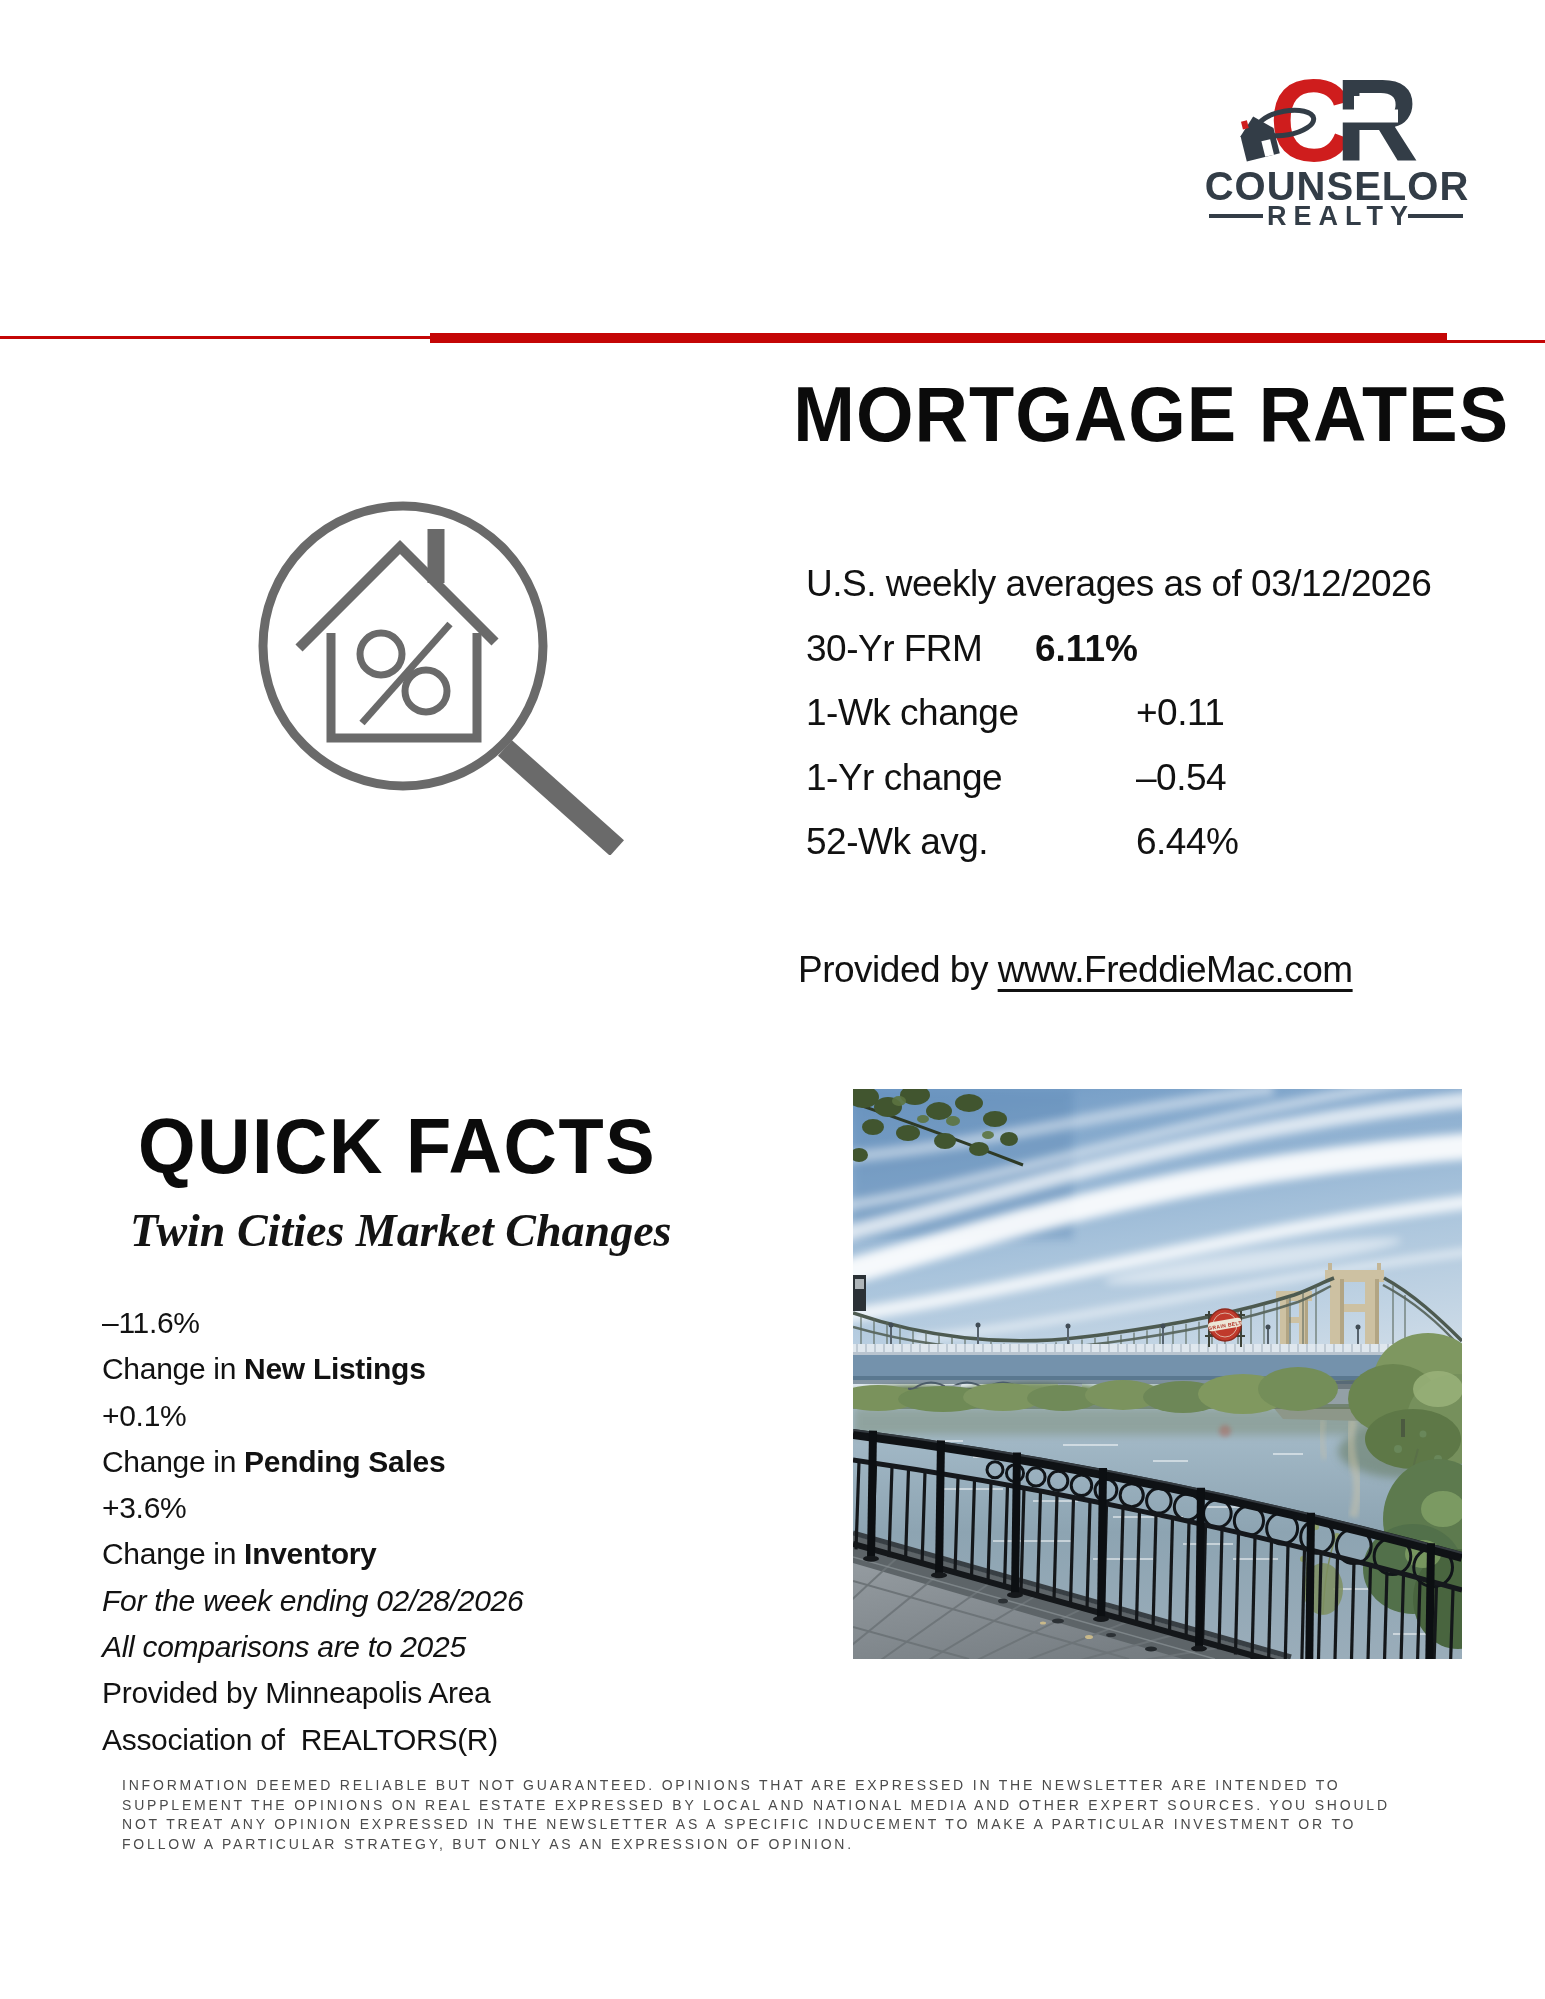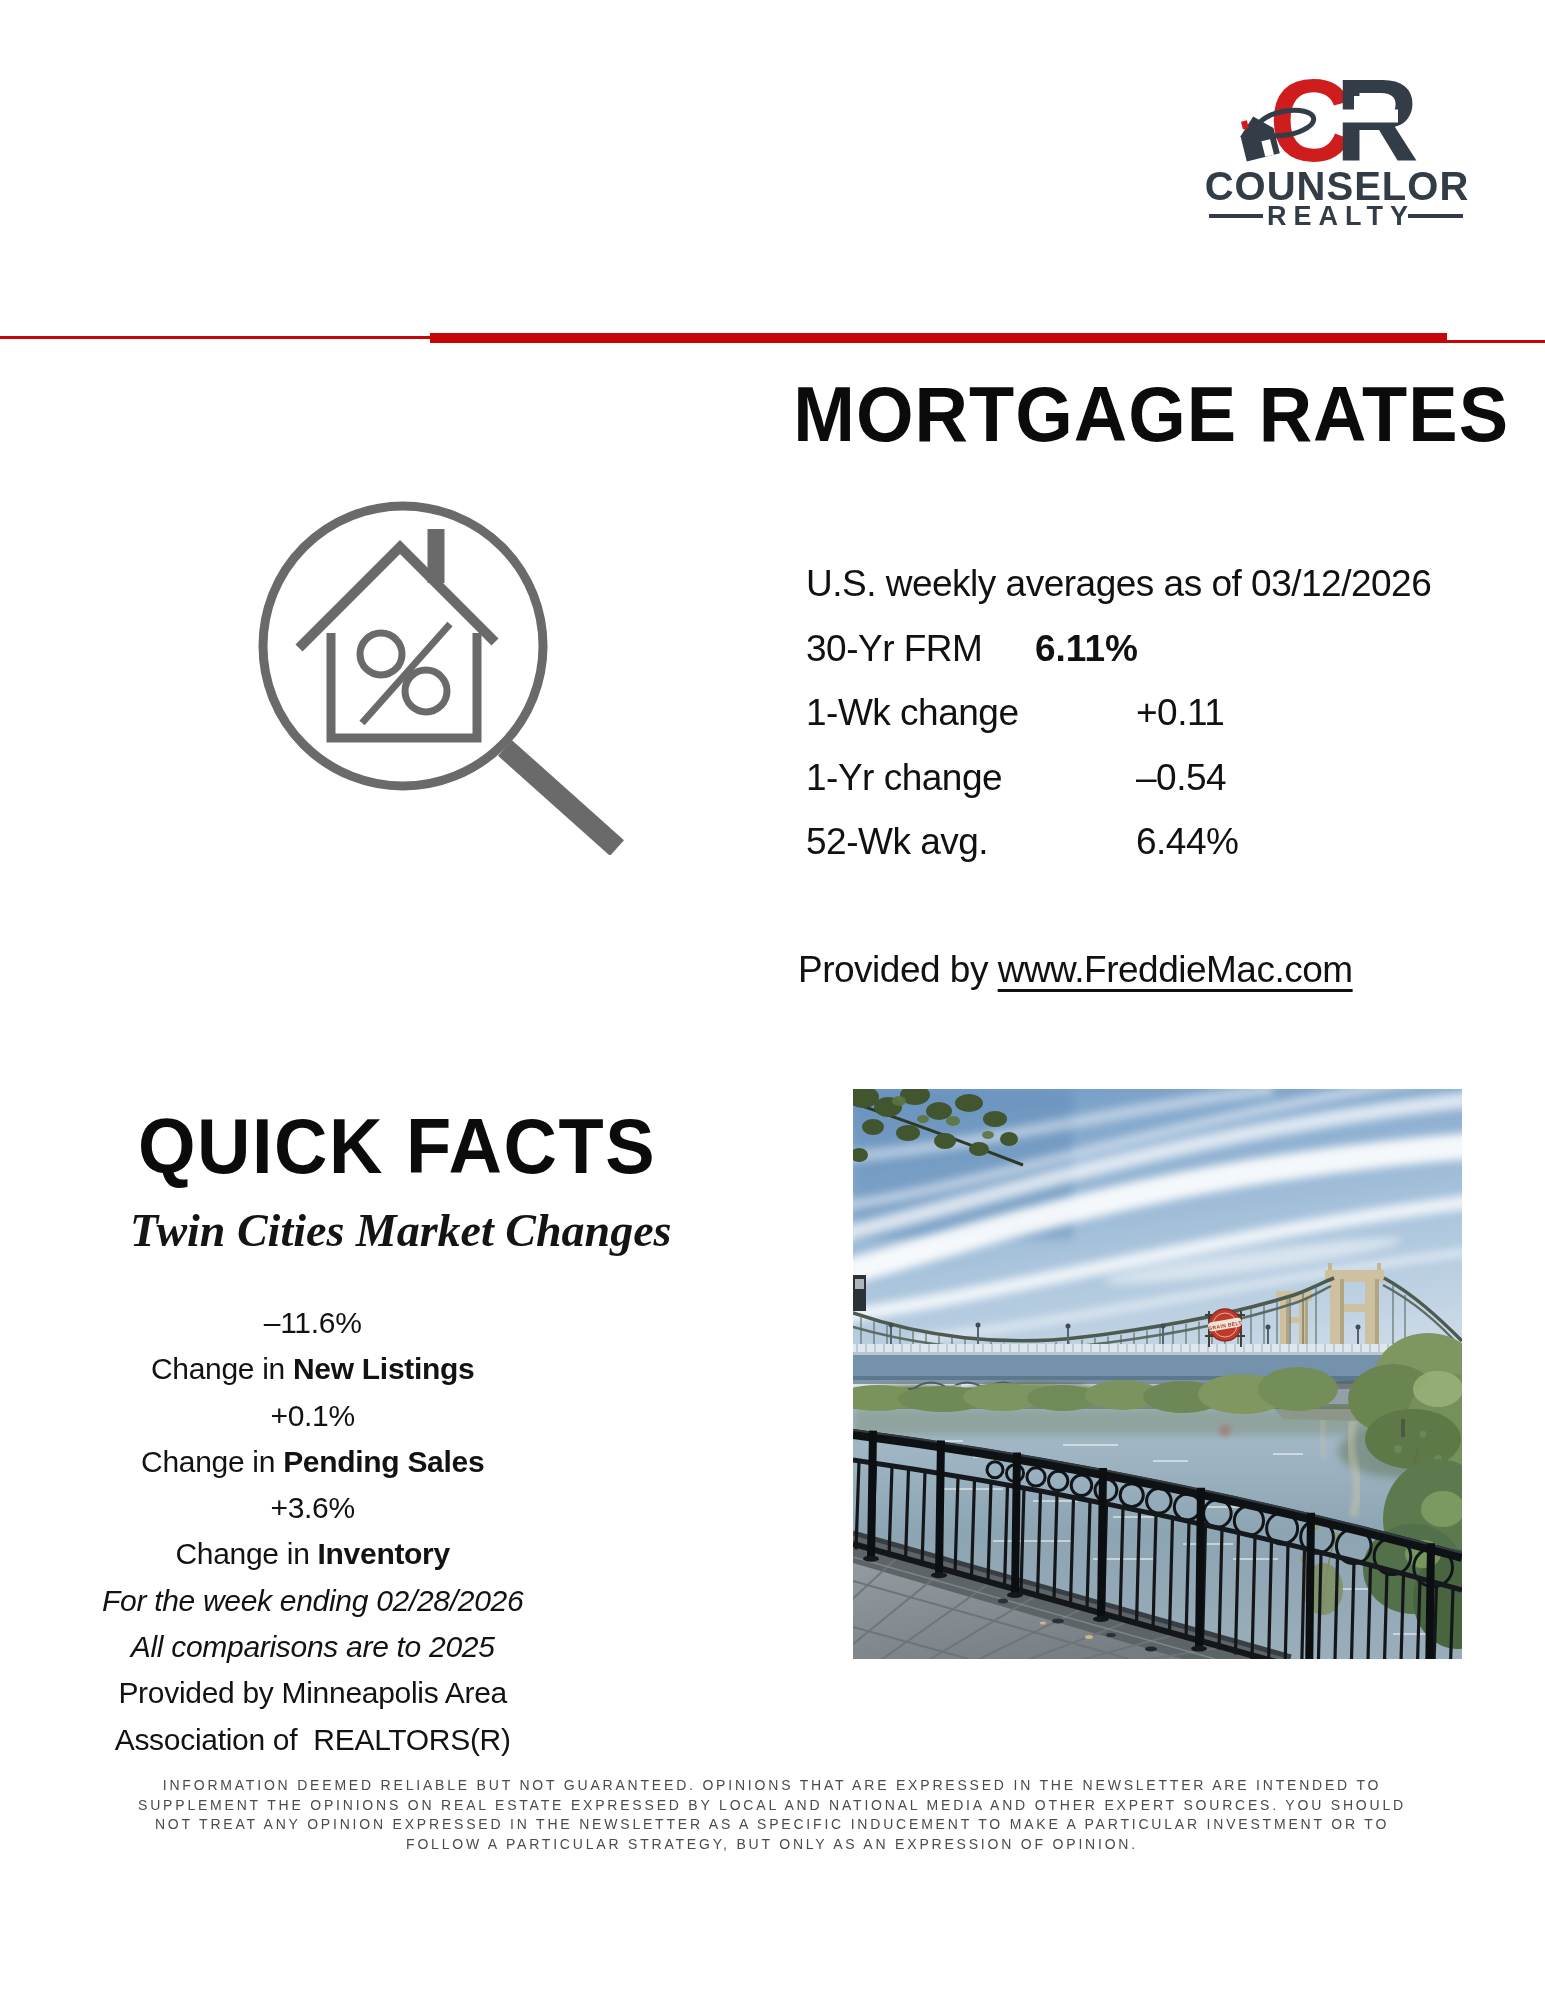--- a/index.html
+++ b/index.html
@@ -16,25 +16,25 @@
   #mortgage-block{left:806px;top:552px;width:712px;}
   .mrow{position:relative;height:64.5px;line-height:64.5px;white-space:nowrap;}
   .mrow .val{position:absolute;left:330px;top:0;}
   .mrow .val.bold{left:229px;font-weight:700;letter-spacing:0;}
   #provided{left:798px;top:938px;height:64px;line-height:64px;}
   #provided a{color:#111;text-decoration:underline;text-decoration-thickness:3px;text-underline-offset:7px;}
   
   #qf-sub{left:102px;top:1204px;font-family:"Liberation Serif",serif;font-style:italic;
           font-weight:600;font-size:46px;color:#141414;white-space:nowrap;margin-left:28px;}
   #qf-list{left:102px;top:1300px;font-size:30px;letter-spacing:-0.3px;color:#121212;}
-  .qf-line{height:46.3px;line-height:46.3px;white-space:pre;text-align:center;}
+  .qf-line{height:46.3px;line-height:46.3px;white-space:pre;}
   .qf-line b{font-weight:700;}
   .qf-line.it{font-style:italic;}
   
-  #disclaimer{left:122px;top:1776px;width:1300px;text-align:center;color:#4b4b4b;
+  #disclaimer{left:122px;top:1776px;width:1300px;color:#4b4b4b;
               font-size:14px;line-height:19.5px;letter-spacing:2.8px;}
   svg{display:block;}
 </style>
 </head>
 <body>
 
 <div class="page">
 
   <svg class="abs" style="left:1205px;top:72px" width="272" height="162" viewBox="0 0 272 162">
     <text x="106" y="89" font-size="116" font-weight="bold" fill="#cf1d1d" text-anchor="middle" font-family="Liberation Sans, sans-serif">C</text>

